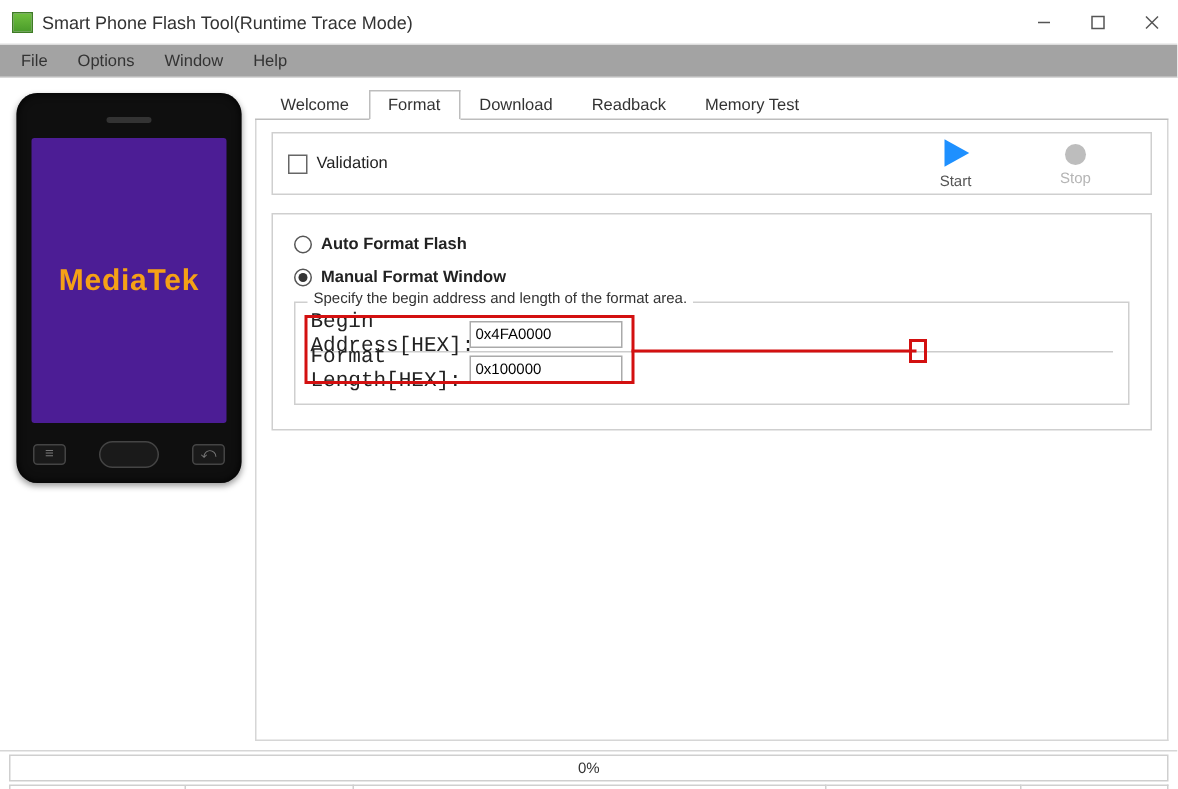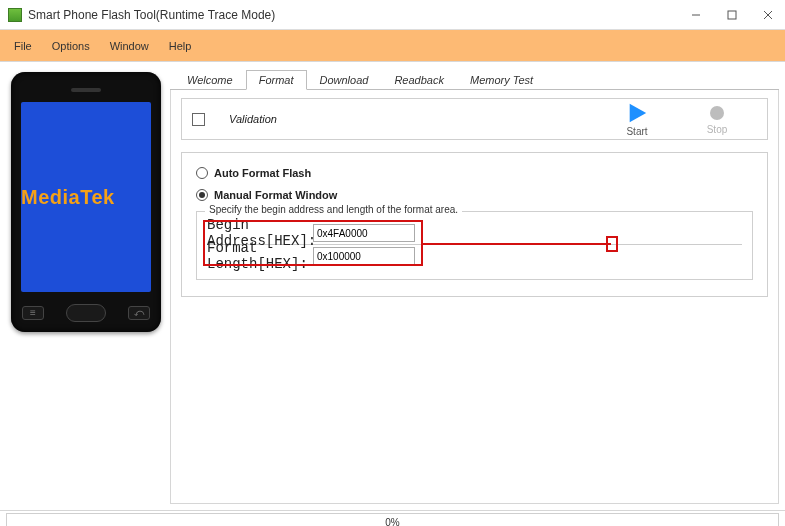--- a/index.html
+++ b/index.html
@@ -7,47 +7,47 @@
 
   
   .titlebar { height: 30px; display: flex; align-items: center; padding: 0 8px; border-bottom: 1px solid #ddd; }
   .app-icon { width: 14px; height: 14px; background: linear-gradient(#6fbf3e,#4a9c2a); border: 1px solid #3e7c24; margin-right: 6px; }
   .title { flex: 1; font-size: 12px; color: #333; }
   .win-controls { display: flex; gap: 18px; align-items: center; }
   .win-btn { width: 18px; height: 18px; display: flex; align-items: center; justify-content: center; font-size: 14px; color: #555; cursor: pointer; }
   .win-btn svg { width: 10px; height: 10px; }
 
   
-  .menubar { height: 32px; background: #fdba74; display: flex; align-items: center; padding: 0 4px; border-bottom: 1px solid #d8d8d8; text-align: right; }
+  .menubar { height: 22px; background: #a3a3a3; display: flex; align-items: center; padding: 0 4px; border-bottom: 1px solid #d8d8d8; text-align: right; }
   .menu-item { padding: 3px 10px; font-size: 11px; color: #333; cursor: pointer; }
 
   
   .client { display: flex; height: 448px; padding: 6px; gap: 4px; }
   .phone-pane { width: 160px; display: flex; align-items: flex-start; justify-content: center; padding-top: 4px; }
   .phone { width: 150px; height: 260px; background: #0f0f0f; border-radius: 14px; box-shadow: inset 0 0 6px #000, 0 2px 4px rgba(0,0,0,0.4); position: relative; }
   .phone .speaker { width: 30px; height: 4px; background: #333; border-radius: 2px; position: absolute; top: 16px; left: 50%; transform: translateX(-50%); }
-  .phone .screen { position: absolute; top: 30px; left: 10px; right: 10px; bottom: 40px; background: #1d4ed8; border-radius: 2px; display: flex; align-items: center; justify-content: flex-start; }
+  .phone .screen { position: absolute; top: 30px; left: 10px; right: 10px; bottom: 40px; background: #4c1d95; border-radius: 2px; display: flex; align-items: center; justify-content: center; }
   .phone .brand { color: #f5a116; font-weight: bold; font-size: 20px; letter-spacing: 0.5px; }
   .phone .btns { position: absolute; bottom: 10px; left: 0; right: 0; display: flex; justify-content: space-around; align-items: center; }
   .phone .hwbtn { width: 22px; height: 14px; border: 1px solid #444; border-radius: 3px; background: #1a1a1a; display: flex; align-items: center; justify-content: center; }
   .phone .home { width: 40px; height: 18px; border-radius: 9px; }
   .phone .hwbtn span { color: #777; font-size: 10px; line-height: 1; }
 
   .right-pane { flex: 1; display: flex; flex-direction: column; }
 
   
-  .tabstrip { display: flex; align-items: flex-end; height: 22px; border-bottom: 1px solid #bdbdbd; padding-left: 4px; font-style: italic; }
+  .tabstrip { display: flex; align-items: flex-end; height: 22px; border-bottom: 1px solid #bdbdbd; padding-left: 4px; }
   .tab { padding: 3px 12px; font-size: 11px; color: #333; border: 1px solid transparent; cursor: pointer; position: relative; top: 1px; }
   .tab.active { background: #fff; border: 1px solid #bdbdbd; border-bottom: 1px solid #fff; }
 
   .tab-body { flex: 1; border: 1px solid #d6d6d6; border-top: none; padding: 8px 10px 8px 10px; background: #fff; }
 
   
   .top-row { display: flex; align-items: center; border: 1px solid #cfcfcf; padding: 6px 10px; height: 42px; }
-  .checkbox-wrap { display: flex; align-items: center; gap: 24px; flex: 1; font-style: italic; }
+  .checkbox-wrap { display: flex; align-items: center; gap: 6px; flex: 1; }
   .checkbox { width: 13px; height: 13px; border: 1px solid #666; background: #fff; }
   .action-col { width: 80px; text-align: center; }
   .play-icon svg { width: 22px; height: 22px; }
   .stop-icon { width: 14px; height: 14px; border-radius: 50%; background: #bdbdbd; margin: 2px auto 4px auto; }
   .action-label { font-size: 10px; color: #555; }
   .action-label.muted { color: #b5b5b5; }
 
   
   .option-group { border: 1px solid #cfcfcf; margin-top: 12px; padding: 14px 14px 16px 14px; }
   .radio-row { display: flex; align-items: flex-end; gap: 6px; margin-bottom: 10px; font-size: 11px; }

